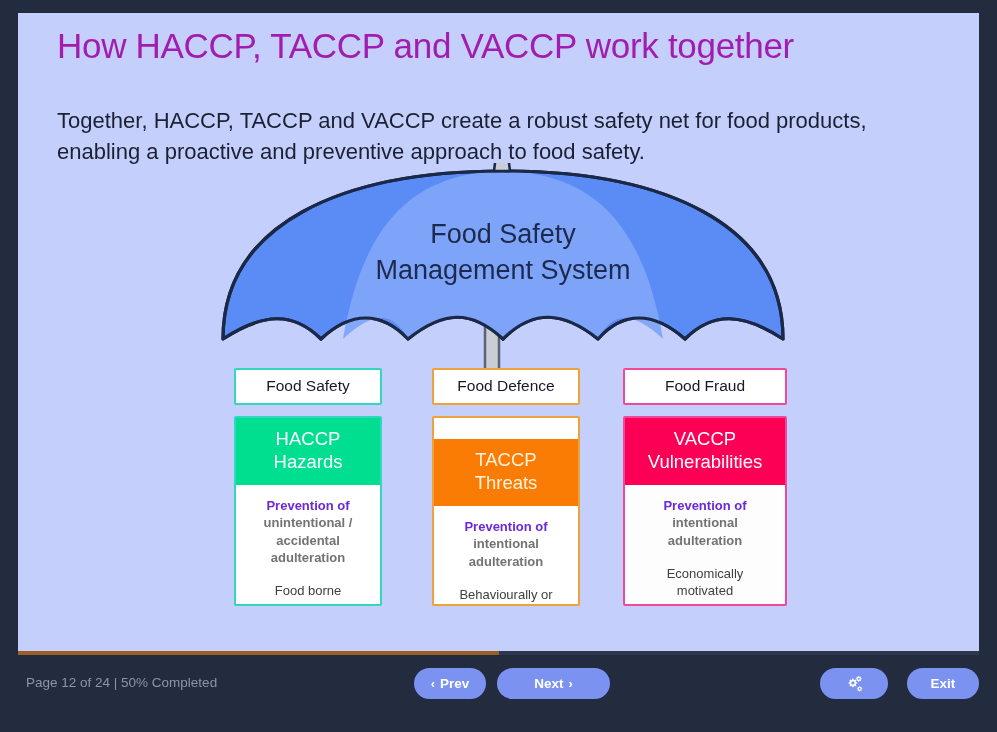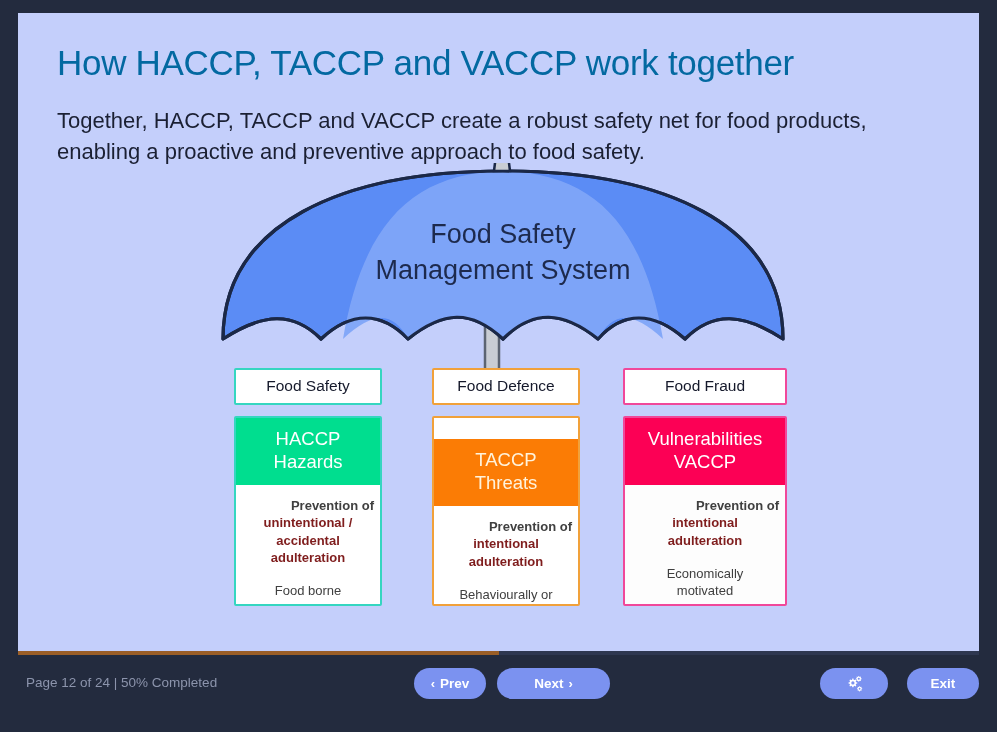--- a/index.html
+++ b/index.html
@@ -30,24 +30,24 @@
     top: 13px;
     width: 961px;
     height: 638px;
     background: #C4CFFB;
     overflow: hidden;
   }
 
   #slide-title {
     position: absolute;
     left: 39px;
-    top: 30px;
+    top: 13px;
     font-size: 35px;
     font-weight: 400;
-    color: #0369a1;
+    color: #a21caf;
     letter-spacing: -0.3px;
     white-space: nowrap;
   }
 
   #slide-subtitle {
     position: absolute;
     left: 39px;
     top: 92px;
     width: 880px;
     font-size: 22px;
@@ -137,28 +137,27 @@
     flex-direction: column;
   }
 
   .prevention-block {
     font-size: 13px;
     line-height: 1.33;
   }
 
   .prevention-lead {
     font-weight: bold;
-    color: #404040;
+    color: #6d28d9;
     display: block;
-    text-align: right;
   }
 
   .prevention-em {
     font-weight: bold;
-    color: #7f1d1d;
+    color: #737373;
     display: block;
   }
 
   .motive-block {
     margin-top: 16px;
     font-size: 13px;
     line-height: 1.33;
     color: #404040;
   }
 
@@ -328,22 +327,22 @@
                 <div>motivated</div>
               </div>
             </div>
           </div>
         </div>
 
         <div class="column col-2">
           <div class="col-tag">Food Fraud</div>
           <div class="col-body">
             <div class="col-head">
+              <div>VACCP</div>
               <div>Vulnerabilities</div>
-              <div>VACCP</div>
             </div>
             <div class="col-content">
               <div class="prevention-block">
                 <span class="prevention-lead">Prevention of</span>
                 <span class="prevention-em">intentional</span>
                 <span class="prevention-em">adulteration</span>
               </div>
               <div class="motive-block">
                 <div>Economically</div>
                 <div>motivated</div>

